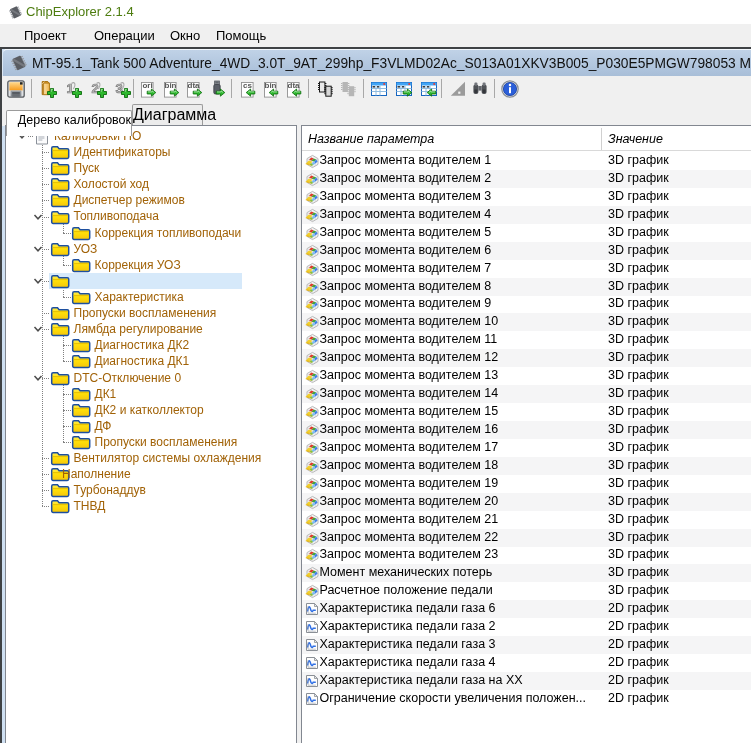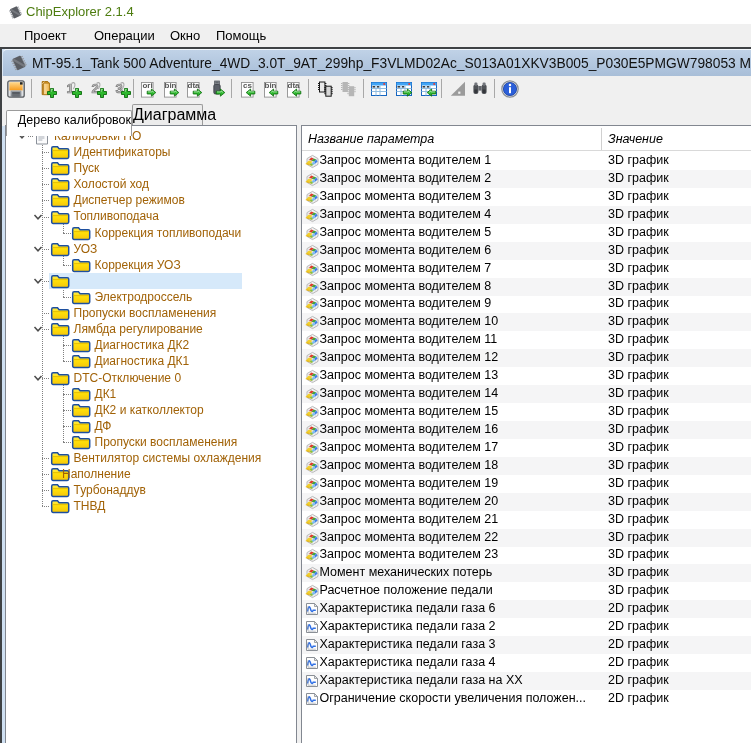--- a/index.html
+++ b/index.html
@@ -427,21 +427,21 @@
 <path d="M2.6 5.6 h15.2" stroke="#e8c000" stroke-width="1.1"></path>
 </svg>
     </div>
     <div class="doth" style="left:63px;top:297px;width:8px"></div>
     <div style="position:absolute;left:71px;top:290px">
       <svg width="20" height="15" viewBox="0 0 20 15" style="display:block">
 <path d="M1.7 3.2 q0-1.5 1.4-1.5 h4.4 l1.6 2 h8.2 q1.4 0 1.4 1.4 v7 q0 1.3-1.4 1.3 H3.1 q-1.4 0-1.4-1.3 z" fill="url(#foldg)" stroke="#1d4f9f" stroke-width="1.5"></path>
 <path d="M2.6 5.6 h15.2" stroke="#e8c000" stroke-width="1.1"></path>
 </svg>
     </div>
-    <div class="ttxt" style="left:94.5px;top:289px">Электродроссель</div>
+    <div class="ttxt" style="left:94.5px;top:289px">Характеристика</div>
     <div class="doth" style="left:42px;top:313px;width:7px"></div>
     <div style="position:absolute;left:50px;top:306px">
       <svg width="20" height="15" viewBox="0 0 20 15" style="display:block">
 <path d="M1.7 3.2 q0-1.5 1.4-1.5 h4.4 l1.6 2 h8.2 q1.4 0 1.4 1.4 v7 q0 1.3-1.4 1.3 H3.1 q-1.4 0-1.4-1.3 z" fill="url(#foldg)" stroke="#1d4f9f" stroke-width="1.5"></path>
 <path d="M2.6 5.6 h15.2" stroke="#e8c000" stroke-width="1.1"></path>
 </svg>
     </div>
     <div class="ttxt" style="left:73.5px;top:305px">Пропуски воспламенения</div>
     <div class="doth" style="left:42px;top:329px;width:7px"></div>
     <div style="position:absolute;left:33px;top:324px">

